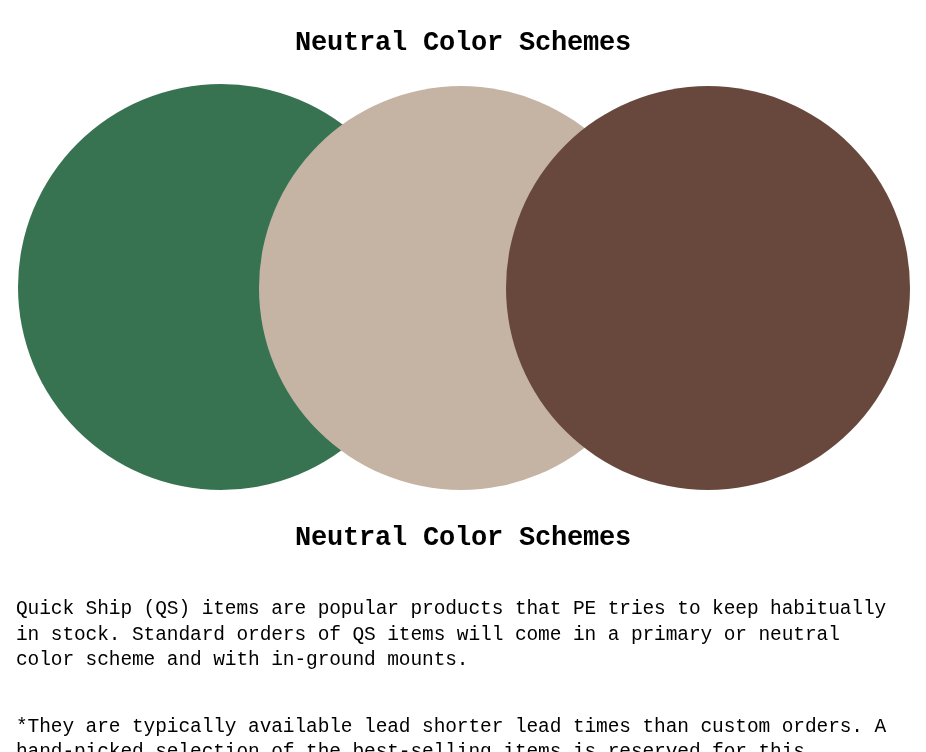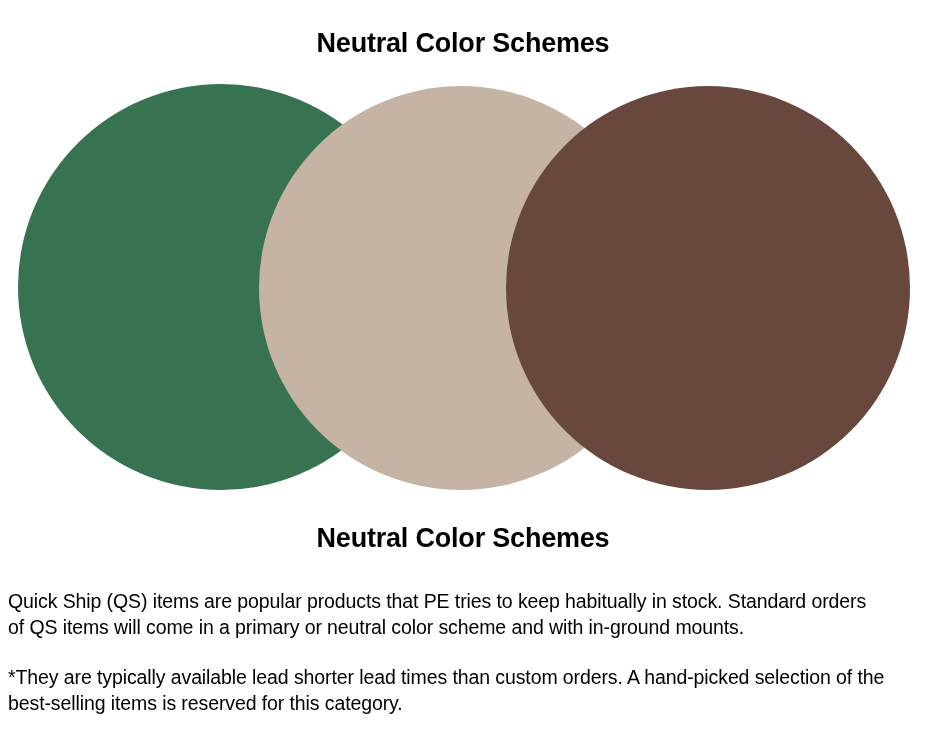--- a/index.html
+++ b/index.html
@@ -14,20 +14,21 @@
     color: #000000;
     overflow: hidden;
     position: relative;
   }
 
   .page {
     position: relative;
     width: 926px;
     height: 752px;
     background: #ffffff;
+    font-family: Liberation Mono, monospace;
   }
 
   
   .title-top {
     position: absolute;
     left: 0;
     top: 27px;
     width: 926px;
     text-align: center;
     font-size: 27px;
@@ -94,21 +95,21 @@
     left: 8px;
     top: 589px;
     width: 900px;
   }
 
   .para {
     font-size: 19.5px;
     line-height: 25.5px;
     font-weight: normal;
     letter-spacing: -0.1px;
-    margin: 0;
+    margin: 8px;
     color: #000000;
   }
 
   .para-1 {
     width: 872px;
   }
 
   .para-spacer {
     height: 25px;
   }

